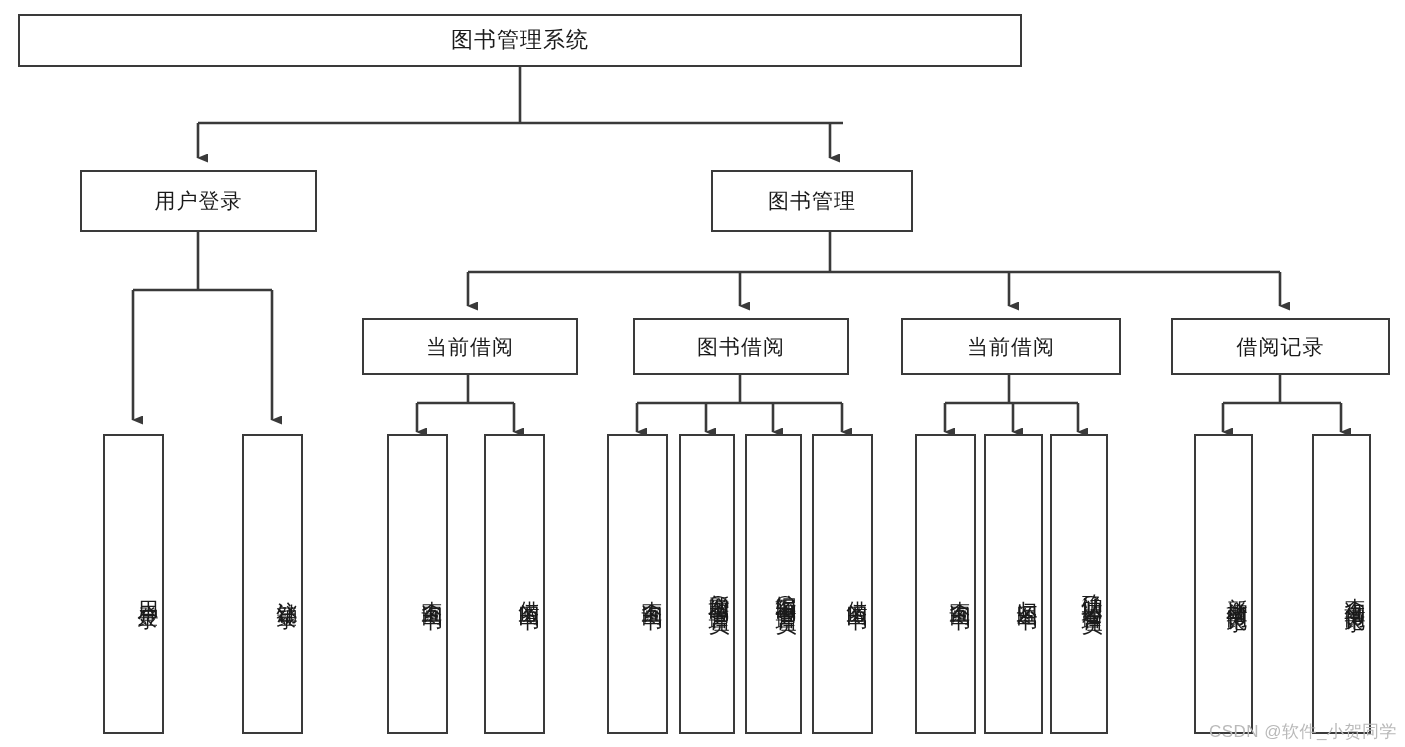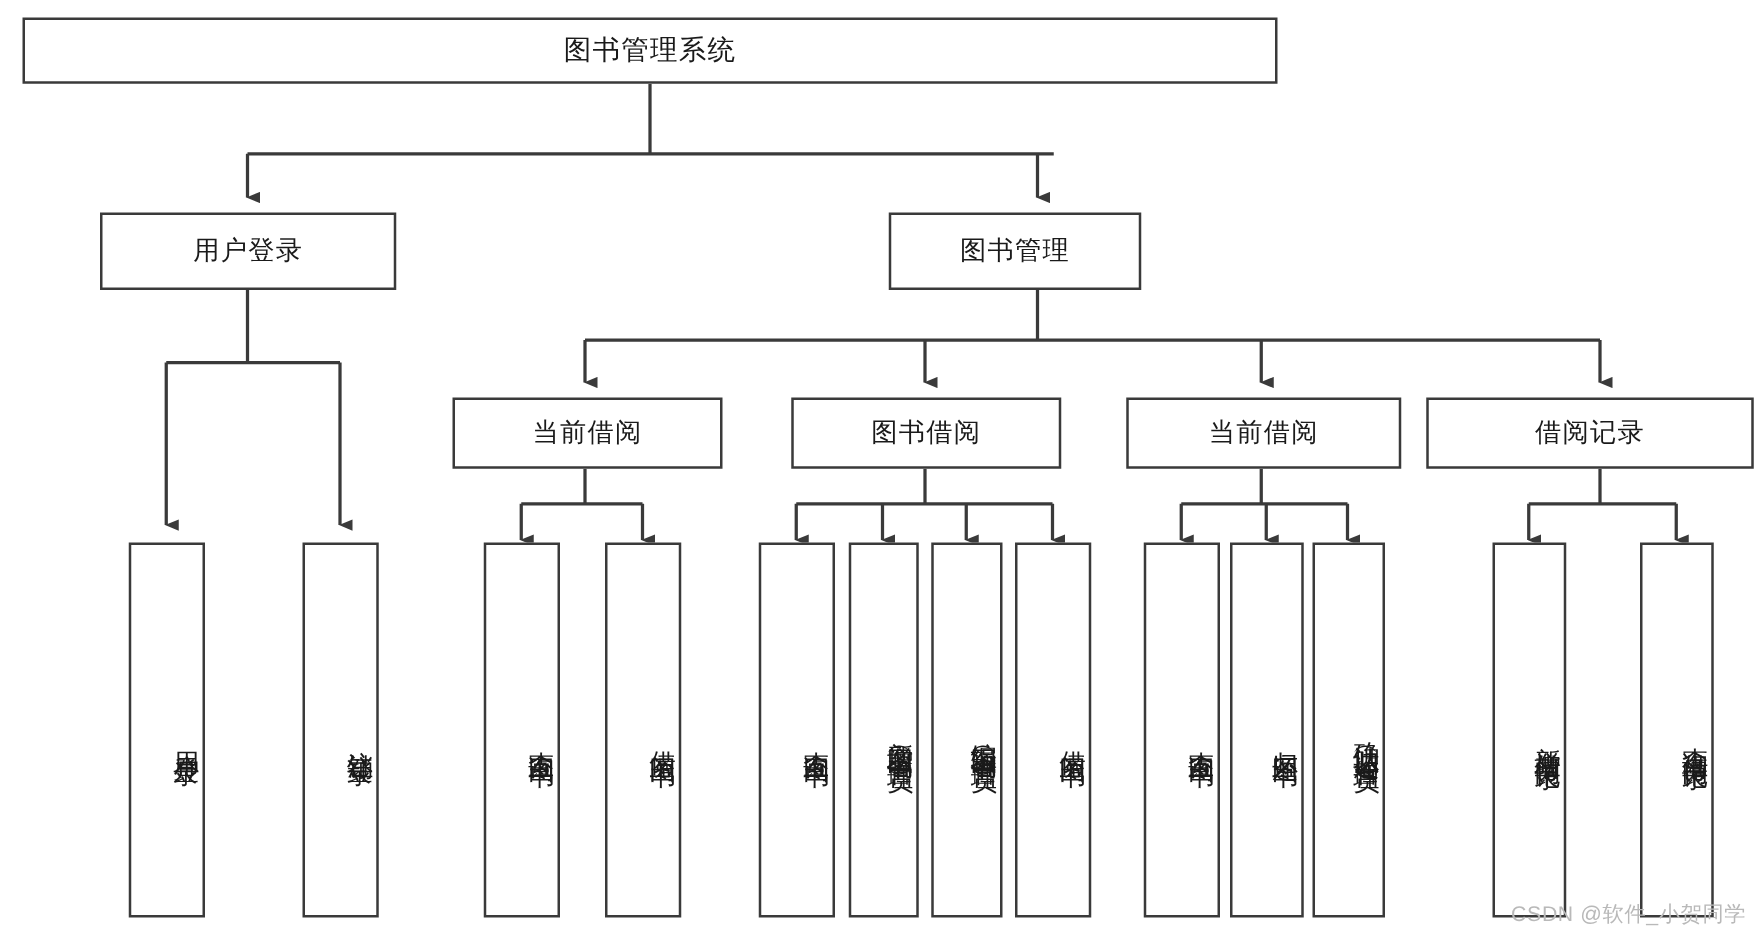--- a/index.html
+++ b/index.html
@@ -142,21 +142,21 @@
   </div>
 
   <div class="node horiz" style="left:633px; top:318px; width:216px; height:57px;">
     <span>图书借阅</span>
   </div>
 
   <div class="node horiz" style="left:901px; top:318px; width:220px; height:57px;">
     <span>当前借阅</span>
   </div>
 
-  <div class="node horiz" style="left:1141px; top:318px; width:262px; height:57px;">
+  <div class="node horiz" style="left:1171px; top:318px; width:219px; height:57px;">
     <span>借阅记录</span>
   </div>
 
   <div class="node vert" style="left:103px; top:434px; width:61px; height:300px;">
     <span class="vlabel">用户登录</span>
   </div>
 
   <div class="node vert" style="left:242px; top:434px; width:61px; height:300px;">
     <span class="vlabel">注销登录</span>
   </div>

